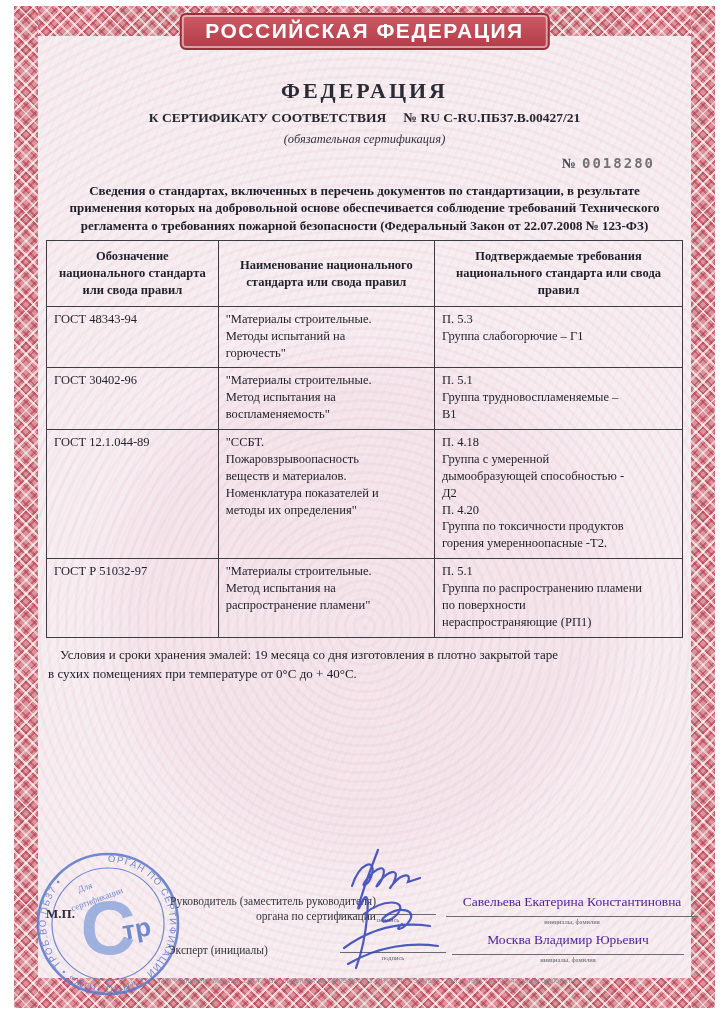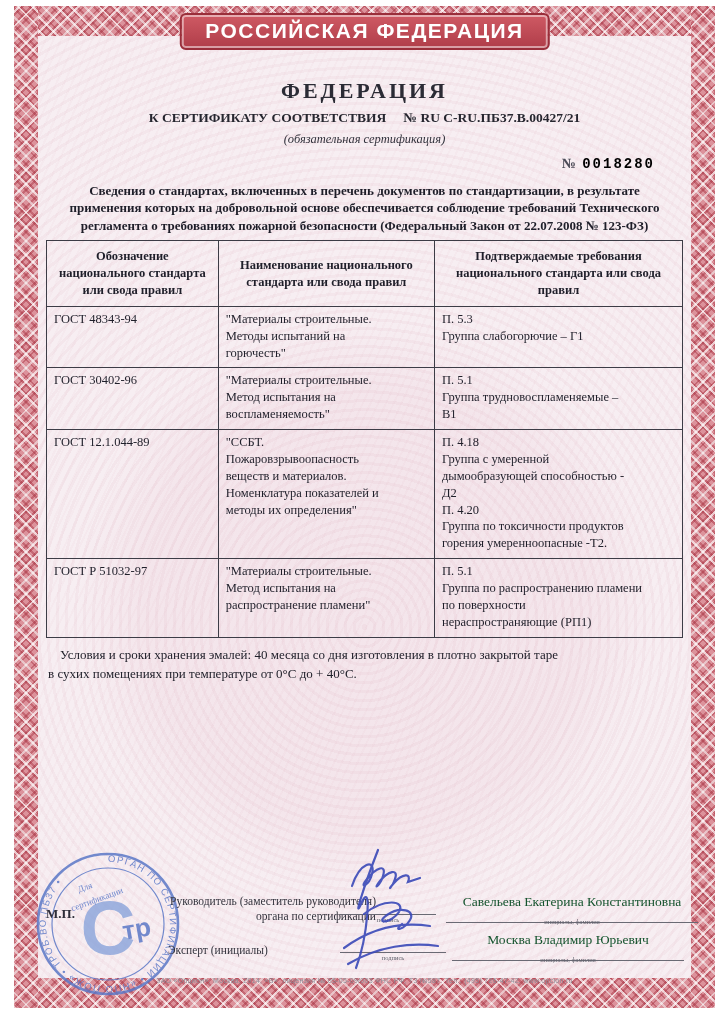--- a/index.html
+++ b/index.html
@@ -46,21 +46,21 @@
   }
 
   .content{position:absolute;z-index:3;left:26px;right:26px;top:30px;bottom:30px;}
 
   .title{margin-top:42px;text-align:center;font-size:22px;font-weight:bold;letter-spacing:3px;color:#2b2b35;}
   .certline{margin-top:6px;text-align:center;font-size:13.5px;font-weight:bold;color:#26262f;}
   .certline .num{margin-left:14px;}
   .certnote{margin-top:6px;text-align:center;font-size:12.5px;color:#32323c;font-style:italic;}
   .formno{margin-top:8px;text-align:right;padding-right:34px;font-family:"DejaVu Sans Mono", monospace;font-size:14px;font-weight:bold;}
   .formno .sign{color:#4c4c58;margin-right:6px;font-family:"Liberation Serif", serif;}
-  .formno .digits{color:#000000;letter-spacing:2px;font-family:Liberation Mono, monospace;}
+  .formno .digits{color:#737373;letter-spacing:2px;}
 
   .intro{margin:10px 14px 6px;text-align:center;font-weight:bold;font-size:13px;line-height:1.34;color:#1e1e29;}
 
   table.std{
     width:calc(100% - 12px);margin:3px auto 0;border-collapse:collapse;
     font-size:12.5px;line-height:1.35;color:#1f1f2a;
   }
   table.std th, table.std td{border:1.6px solid #3c3c46;}
   table.std th{font-weight:bold;text-align:center;vertical-align:middle;padding:7px 8px;}
   table.std td{vertical-align:top;text-align:left;padding:4px 7px 6px;}
@@ -76,21 +76,21 @@
   .sig-abs{position:absolute;}
   .mp{left:4px;top:56px;font-size:13px;font-weight:bold;color:#2d2d38;}
   .role1{left:94px;top:44px;width:240px;text-align:right;line-height:1.3;white-space:pre-line;}
   .role2{left:126px;top:94px;}
   .line{border-bottom:1px solid #6a6a74;}
   .sline1{left:298px;top:40px;width:96px;height:24px;}
   .sline2{left:298px;top:78px;width:106px;height:24px;}
   .tiny{font-size:6.5px;color:#63636e;text-align:center;}
   .cap1{left:298px;top:66px;width:96px;}
   .cap2{left:298px;top:104px;width:106px;}
-  .name{font-size:13.5px;text-align:center;color:#14532d;padding-bottom:12px;}
+  .name{font-size:13.5px;text-align:center;color:#4c1d95;padding-bottom:6px;}
   .name1{left:404px;top:44px;width:252px;}
   .name2{left:410px;top:82px;width:232px;}
   .ncap1{left:404px;top:68px;width:252px;}
   .ncap2{left:410px;top:106px;width:232px;}
 
   .stampwrap{left:-8px;top:0px;width:148px;height:148px;opacity:.85;}
   .sigscribble{left:266px;top:-22px;width:176px;height:156px;}
 
   .footer{
     position:absolute;left:0;right:0;bottom:-6px;text-align:center;
@@ -178,21 +178,21 @@
 распространение пламени"</td>
           <td class="pre">П. 5.1
 Группа по распространению пламени
 по поверхности
 нераспространяющие (РП1)</td>
         </tr>
       </tbody>
     </table>
 
     <div class="storage">
-      <div class="l1">Условия и сроки хранения эмалей: 40 месяца со дня изготовления в плотно закрытой таре</div>
+      <div class="l1">Условия и сроки хранения эмалей: 19 месяца со дня изготовления в плотно закрытой таре</div>
       <div>в сухих помещениях при температуре от 0°С до + 40°С.</div>
     </div>
 
     <div class="spacer"></div>
 
     <div class="sigblock">
 
       <svg class="sig-abs stampwrap" viewBox="0 0 148 148">
         <circle cx="74" cy="74" r="70" fill="none" stroke="#5b78c7" stroke-width="2.6"></circle>
         <circle cx="74" cy="74" r="56" fill="none" stroke="#5b78c7" stroke-width="1.2"></circle>

